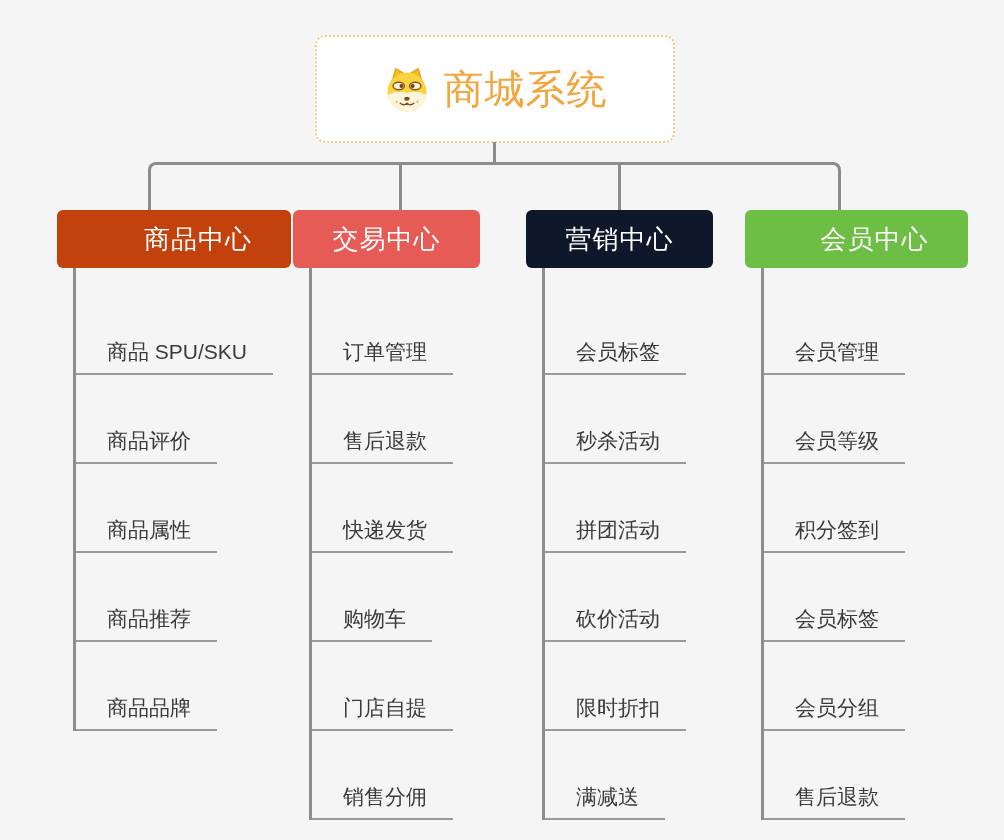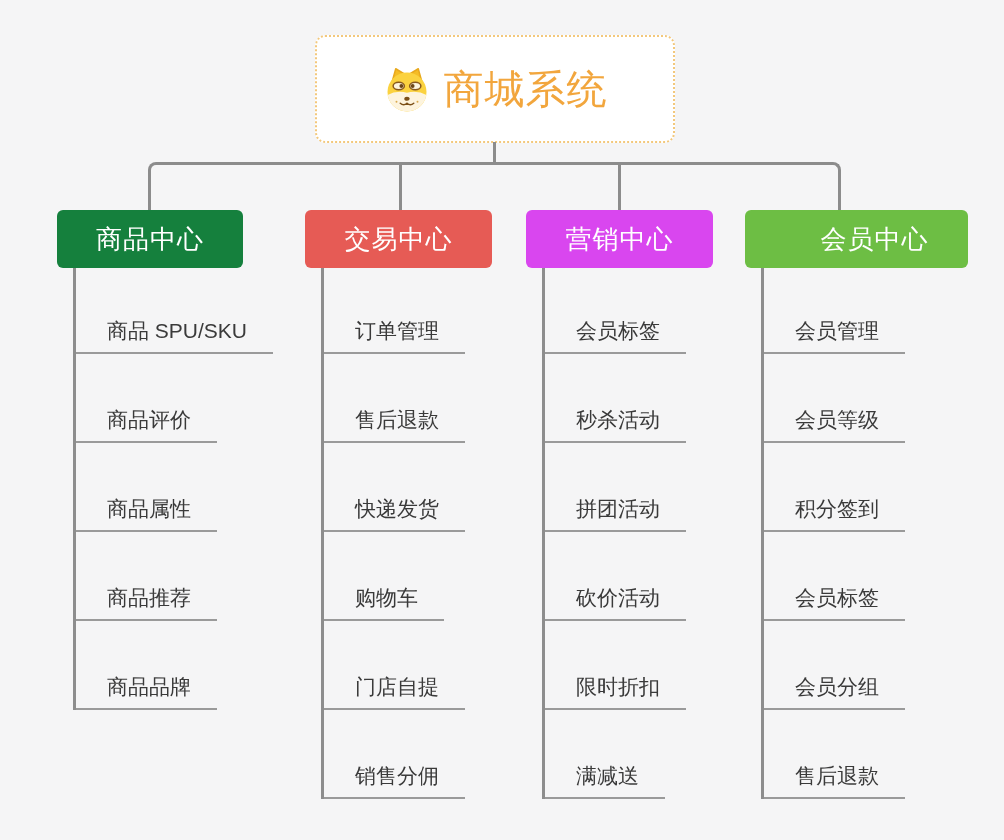--- a/index.html
+++ b/index.html
@@ -48,21 +48,21 @@
   .b1 .branch-box,.b2 .branch-box,.b3 .branch-box{width:187px;}
 
   .children{position:relative;width:100%;}
   .children::before{
     content:"";position:absolute;left:16px;top:0;bottom:0;
     width:3px;background:#8d8d8d;
   }
   .child{
     height:89px;display:flex;align-items:flex-end;margin-left:16px;
   }
-  .child:first-child{height:86px;}
+  .child:first-child{height:107px;}
   .child-label{
     display:inline-block;
     padding:0 26px 7px 34px;
     border-bottom:2px solid #9a9a9a;
     font-size:21px;color:#3a3a3a;white-space:nowrap;
   }
 </style>
 </head>
 <body>
 
@@ -92,41 +92,41 @@
     </svg>
     <span class="root-title">商城系统</span>
   </div>
 
   <div class="stem"></div>
   <div class="rail"></div>
   <div class="drop drop-1"></div>
   <div class="drop drop-2"></div>
 
   <div class="branch b0" style="left:57px">
-    <div class="branch-box" style="background-color: #15803d;">商品中心</div>
+    <div class="branch-box" style="background-color: #c2410c; padding-left: 48px;">商品中心</div>
     <div class="children">
       <div class="child">
           <span class="child-label">商品 SPU/SKU</span>
         </div>
       <div class="child">
           <span class="child-label">商品评价</span>
         </div>
       <div class="child">
           <span class="child-label">商品属性</span>
         </div>
       <div class="child">
           <span class="child-label">商品推荐</span>
         </div>
       <div class="child">
           <span class="child-label">商品品牌</span>
         </div>
     </div>
   </div>
 
-  <div class="branch b1" style="left:305px">
+  <div class="branch b1" style="left:293px">
     <div class="branch-box" style="background-color: rgb(230, 91, 85);">交易中心</div>
     <div class="children">
       <div class="child">
           <span class="child-label">订单管理</span>
         </div>
       <div class="child">
           <span class="child-label">售后退款</span>
         </div>
       <div class="child">
           <span class="child-label">快递发货</span>
@@ -137,21 +137,21 @@
       <div class="child">
           <span class="child-label">门店自提</span>
         </div>
       <div class="child">
           <span class="child-label">销售分佣</span>
         </div>
     </div>
   </div>
 
   <div class="branch b2" style="left:526px">
-    <div class="branch-box" style="background-color: #d946ef;">营销中心</div>
+    <div class="branch-box" style="background-color: #0f172a;">营销中心</div>
     <div class="children">
       <div class="child">
           <span class="child-label">会员标签</span>
         </div>
       <div class="child">
           <span class="child-label">秒杀活动</span>
         </div>
       <div class="child">
           <span class="child-label">拼团活动</span>
         </div>

